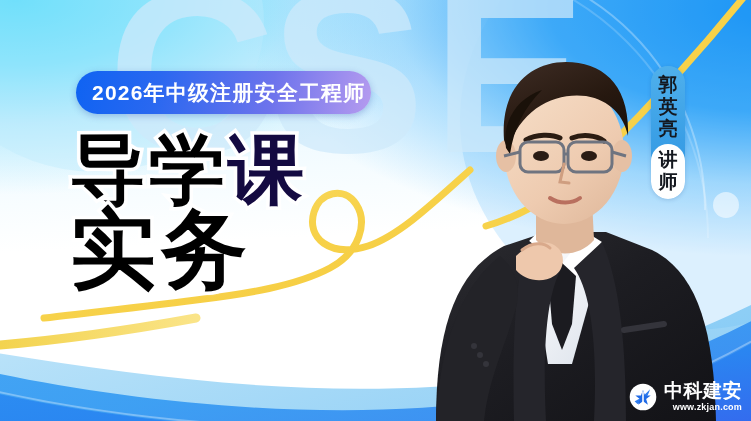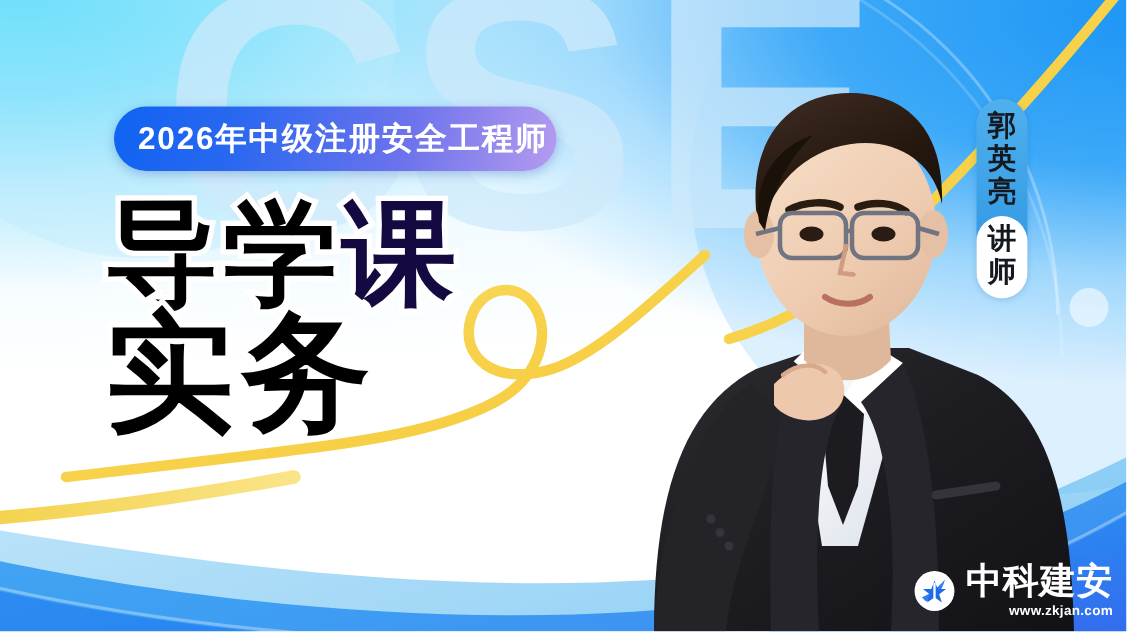--- a/index.html
+++ b/index.html
@@ -168,21 +168,21 @@
     flex: none;
   }
   .logo-text-wrap {
     display: flex;
     flex-direction: column;
     justify-content: center;
     line-height: 1;
   }
   .logo-name {
     color: #ffffff;
-    font-size: 24px;
+    font-size: 19px;
     font-weight: 700;
     letter-spacing: 0.5px;
   }
   .logo-url {
     color: #ffffff;
     font-size: 9px;
     font-weight: 700;
     letter-spacing: 0.2px;
     margin-top: 3px;
     text-align: right;

